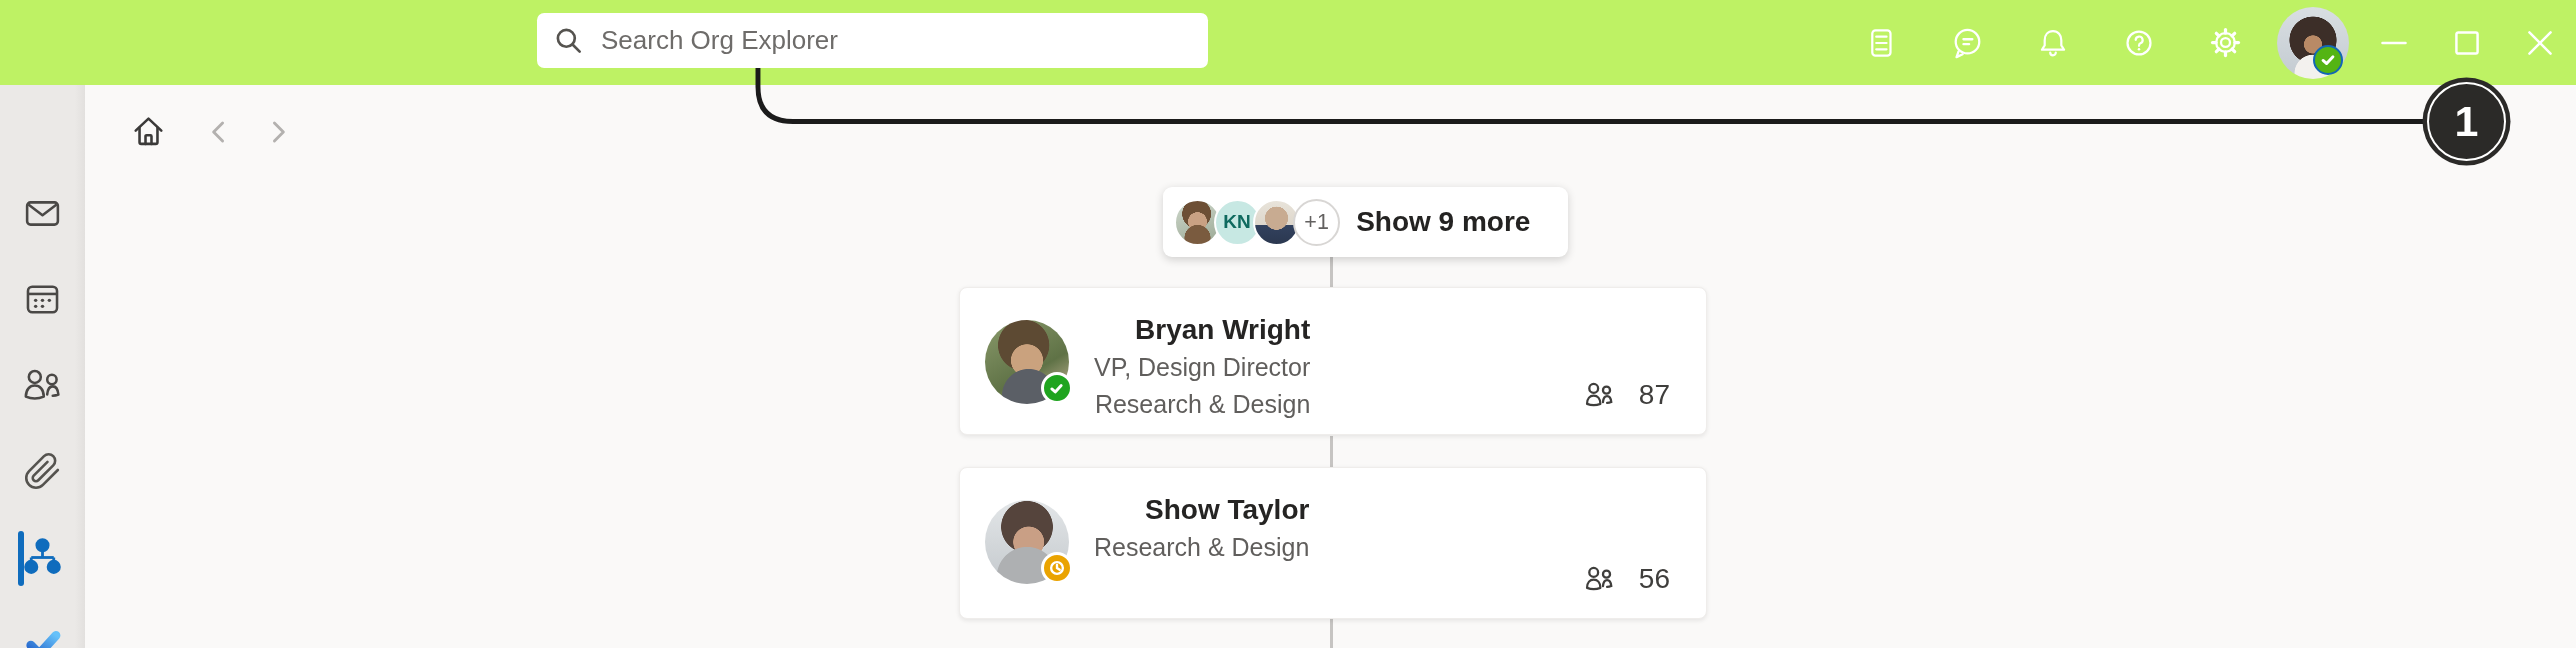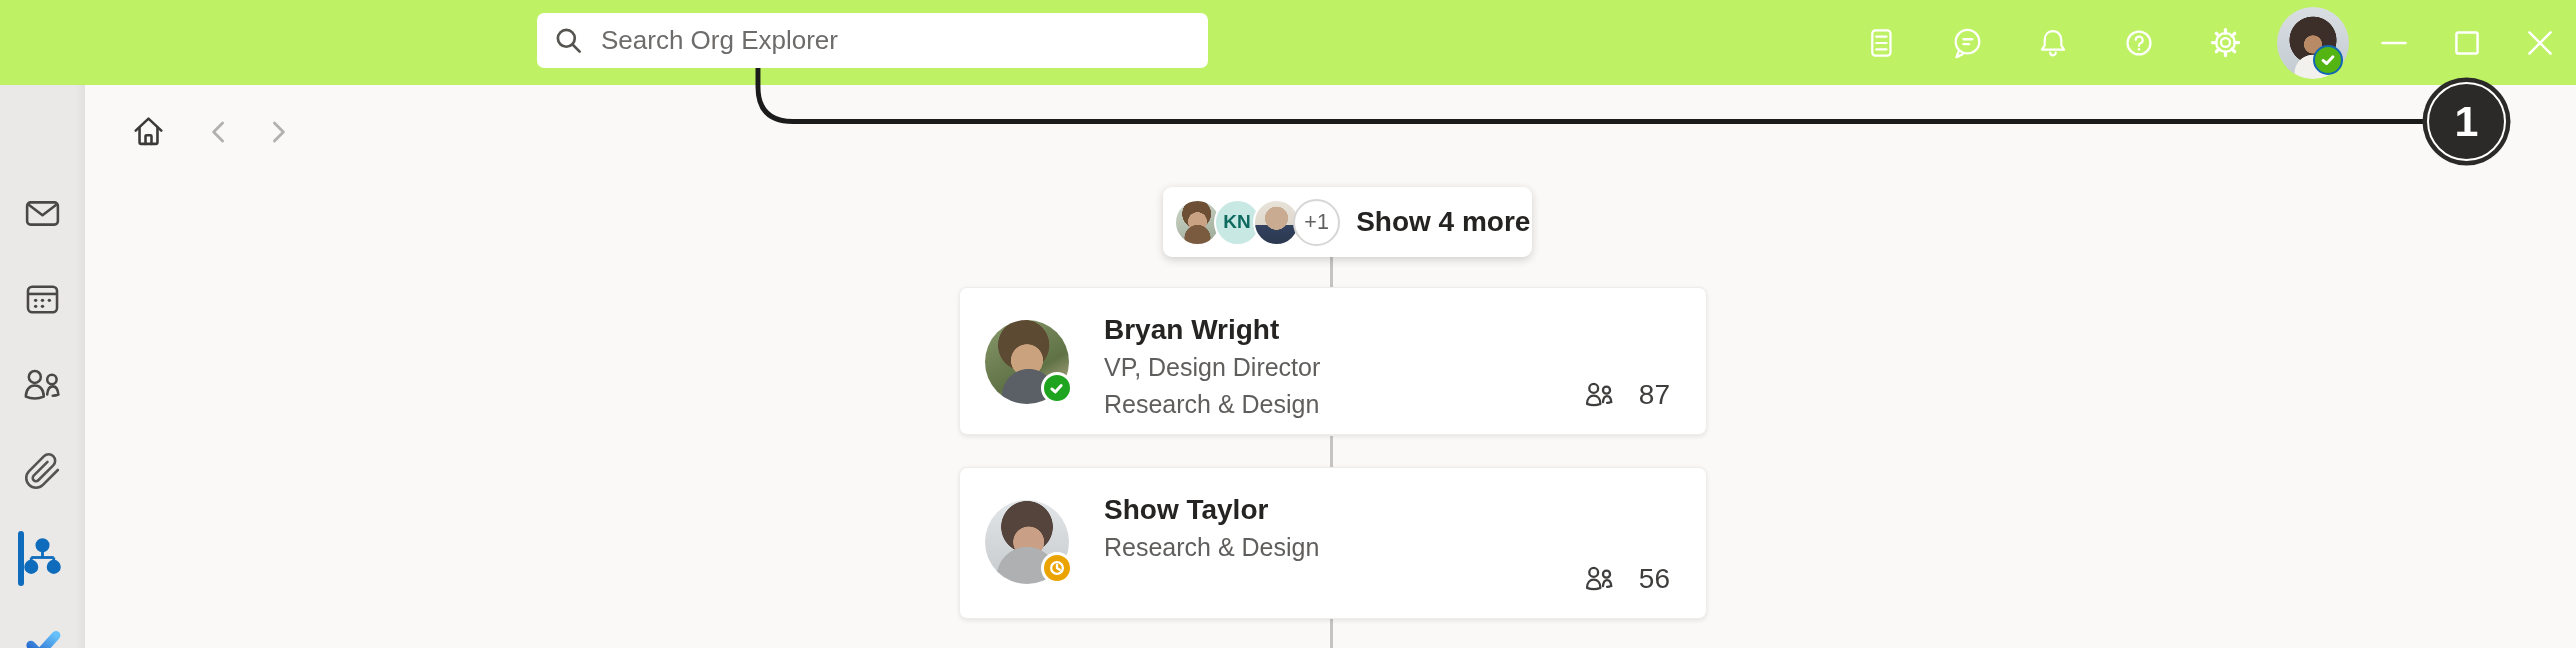--- a/index.html
+++ b/index.html
@@ -47,21 +47,21 @@
   .nav-home { left:38px; top:21.5px; }
   .nav-back { left:109px; top:21.5px; }
   .nav-fwd  { left:168px; top:21.5px; }
 
   
   .connector { position:absolute; width:2.7px; background:#c6c4c2; left:1330px; z-index:1; }
   .seg1 { top:257px; height:30px; }
   .seg2 { top:436px; height:31px; }
   .seg3 { top:619px; height:29.5px; }
 
-  .expand-pill { position:absolute; left:1163px; top:187px; width:369px; height:70px; background:#fff; border-radius:9px;
+  .expand-pill { position:absolute; left:1163px; top:187px; width:405px; height:70px; background:#fff; border-radius:9px;
                  box-shadow:0 2.7px 9px rgba(0,0,0,.16); display:flex; align-items:center; padding-left:10.7px;
                  cursor:pointer; z-index:3; }
   .mini-av { width:47px; height:47px; border-radius:50%; border:2.7px solid #fff; flex:0 0 auto; }
   .mini-av + .mini-av { margin-left:-7.2px; }
   .av-photo-w { background:
       radial-gradient(circle at 50% 86%, #7a5b3f 30%, transparent 31%),
       radial-gradient(circle at 50% 48%, #c9a183 30%, transparent 31%),
       radial-gradient(circle at 48% 30%, #6d4f35 38%, transparent 39%),
       linear-gradient(160deg,#cfd8cc,#9aa894); }
   .av-initials { background:#c7e8e3; color:#0f6a5f; display:flex; align-items:center; justify-content:center;
@@ -86,21 +86,21 @@
   .photo-reta { background:
       radial-gradient(circle at 50% 92%, #aeb0b2 34%, transparent 35%),
       radial-gradient(circle at 52% 50%, #c99f85 25%, transparent 26%),
       radial-gradient(circle at 50% 32%, #55443c 36%, transparent 37%),
       linear-gradient(180deg,#e3e6e8 0%,#c4c9cd 100%); }
   .presence-badge { position:absolute; right:-3.6px; bottom:0px; width:32px; height:32px; border-radius:50%;
                     border:3.6px solid #fff; display:flex; align-items:center; justify-content:center; }
   .presence-available { background:#1fa41f; }
   .presence-away { background:#eaa300; }
 
-  .card-text { position:absolute; left:144px; top:22.4px; }
+  .card-text { position:absolute; left:134px; top:22.4px;text-align:right; }
   .card-name { font-size:28px; font-weight:700; color:#252423; line-height:39px; }
   .card-line { font-size:25px; font-weight:400; color:#605e5c; line-height:37px; }
   .card-count { position:absolute; right:36px; bottom:23px; display:flex; align-items:center; }
   .card-count span { font-size:28px; color:#3f3e3c; margin-left:25px; }
 </style>
 </head>
 <body>
 
 <div class="titlebar">
   <div class="searchbox">
@@ -271,21 +271,21 @@
 
 <div class="connector seg1"></div>
 <div class="connector seg2"></div>
 <div class="connector seg3"></div>
 
 <div class="expand-pill">
   <div class="mini-av av-photo-w"></div>
   <div class="mini-av av-initials">KN</div>
   <div class="mini-av av-photo-m"></div>
   <div class="mini-av av-plus">+1</div>
-  <div class="pill-label">Show 4 more</div>
+  <div class="pill-label">Show 9 more</div>
 </div>
 
 <div class="org-card card-1">
   <div class="card-avatar photo-bryan">
     <div class="presence-badge presence-available">
       <svg width="17" height="17" viewBox="0 0 20 20" fill="none" stroke="#fff" stroke-width="3.4" stroke-linecap="round" stroke-linejoin="round">
         <path d="M4.5 10.5 L8.5 14 L15.5 6.5"></path>
       </svg>
     </div>
   </div>

